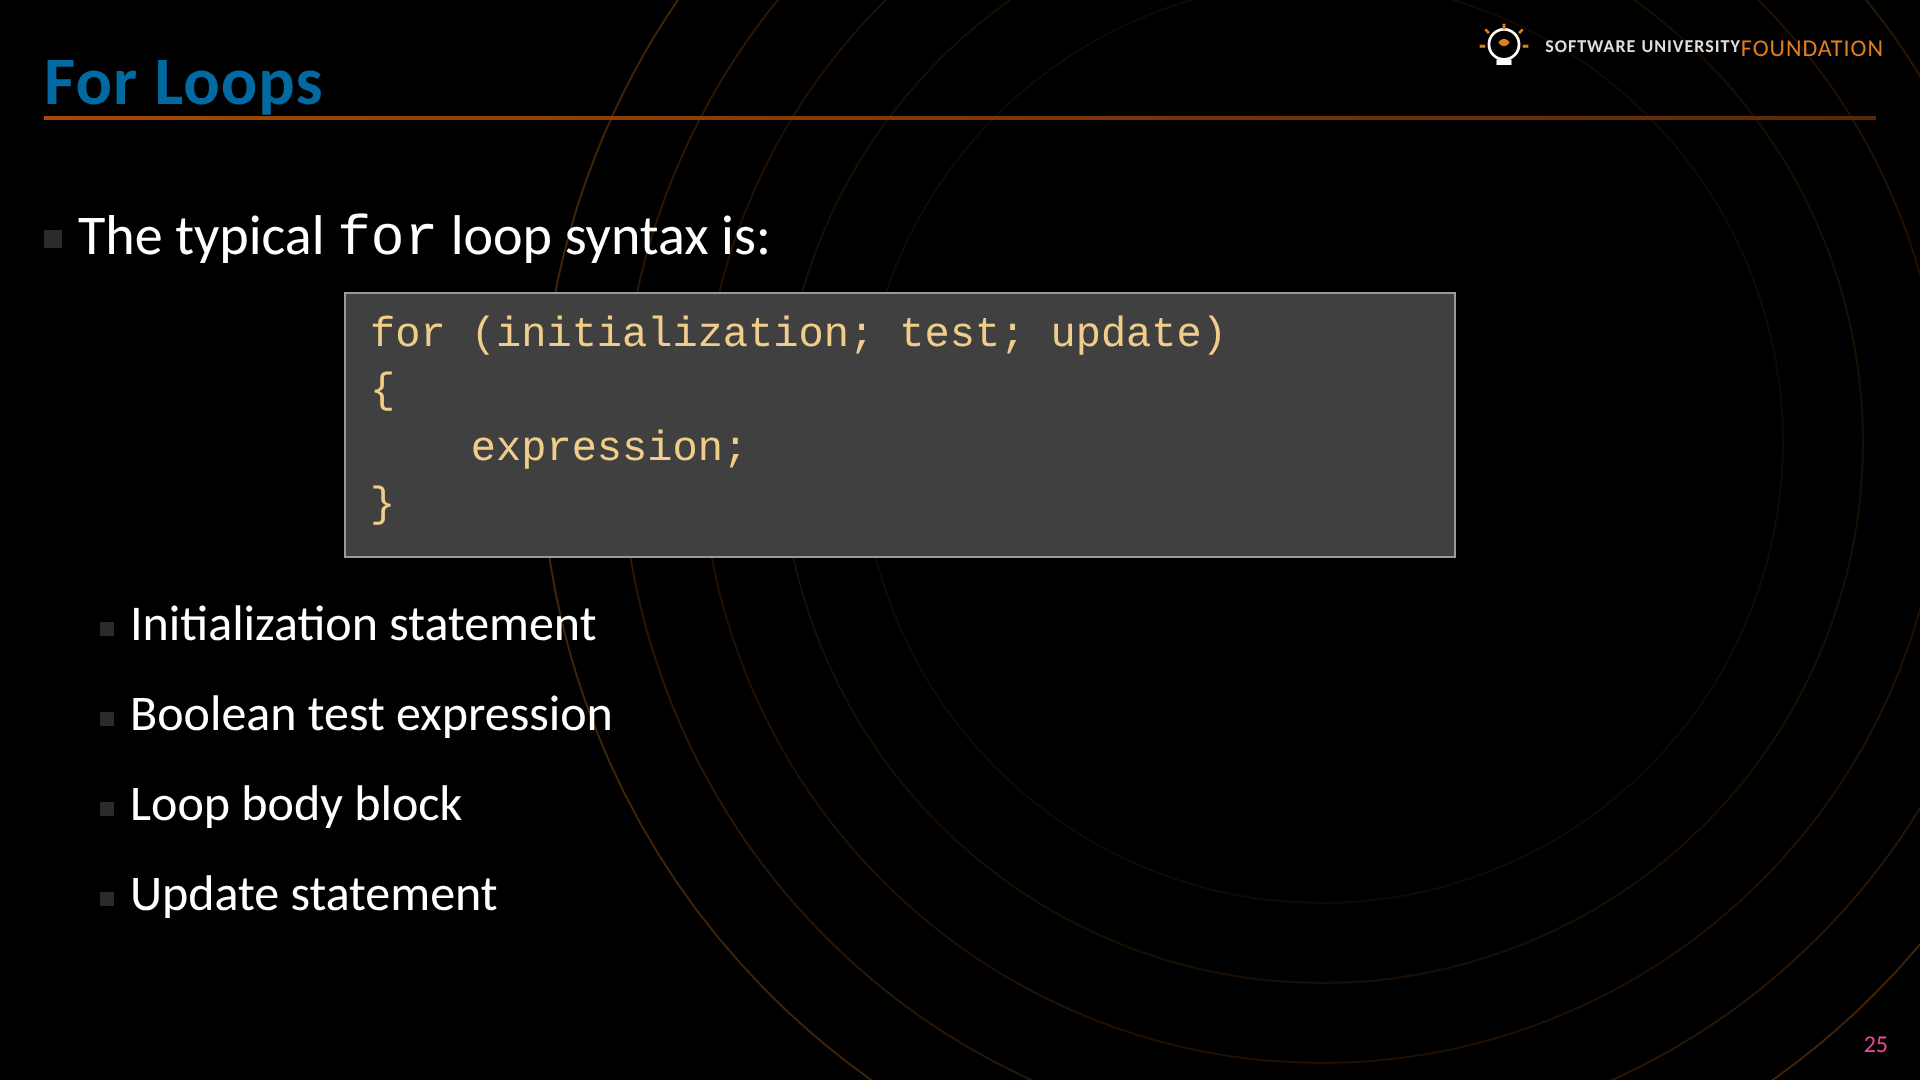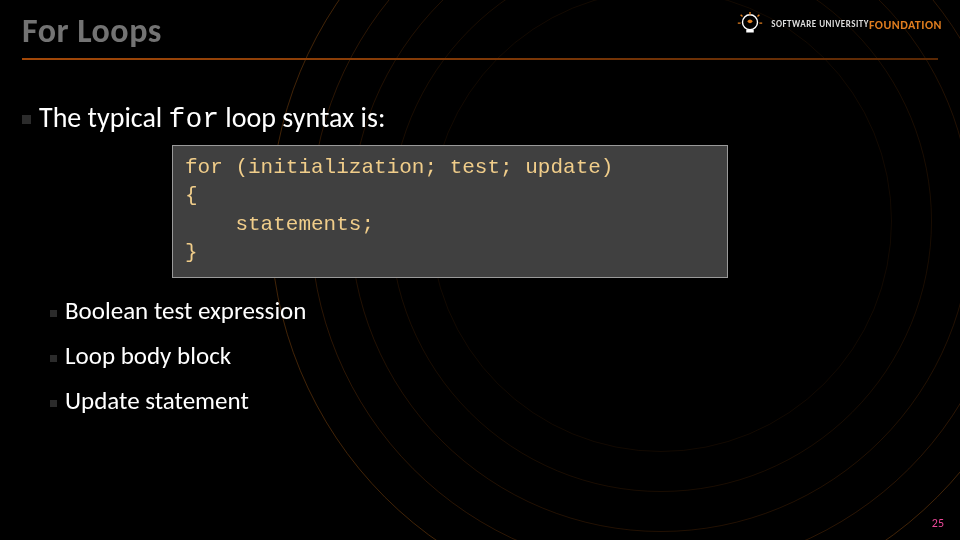--- a/index.html
+++ b/index.html
@@ -28,25 +28,25 @@
     border-radius: 50%;
   }
   .swirl .r1 { width: 780px; height: 780px; top: 30px; left: 30px; border-color: rgba(220,120,25,0.55);}
   .swirl .r2 { width: 700px; height: 700px; top: 70px; left: 70px; border-color: rgba(200,100,20,0.4);}
   .swirl .r3 { width: 620px; height: 620px; top: 110px; left: 110px; border-color: rgba(180,90,15,0.35);}
   .swirl .r4 { width: 540px; height: 540px; top: 150px; left: 150px; border-color: rgba(160,80,12,0.3);}
   .swirl .r5 { width: 460px; height: 460px; top: 190px; left: 190px; border-color: rgba(140,70,10,0.25);}
 
   .title {
     position: absolute;
-    top: 10px;
+    top: 21px;
     left: 22px;
     font-size: 34px;
     font-weight: 700;
-    color: #737373;
+    color: #0369a1;
     letter-spacing: 0.5px;
   }
   .underline {
     position: absolute;
     top: 58px;
     left: 22px;
     width: 916px;
     height: 2px;
     background: linear-gradient(to right, #a34808, #5a2804);
   }
@@ -61,21 +61,21 @@
     color: #fff;
   }
   .bulb {
     width: 30px;
     height: 30px;
     position: relative;
   }
   .bulb svg { width: 30px; height: 30px; }
   .logo-text { display: flex; flex-direction: row; font-size: 9px; line-height: 1.0; letter-spacing: 0.5px; font-weight: 600;}
   .logo-text .l1 { color: #ddd; }
-  .logo-text .l2 { color: #e07d1e; font-size: 12px; font-weight: 700; letter-spacing: 0.5px;}
+  .logo-text .l2 { color: #e07d1e; font-size: 12px; font-weight: 400; letter-spacing: 0.5px;}
 
   .content {
     position: absolute;
     top: 78px;
     left: 22px;
     right: 22px;
   }
   .b1 {
     font-size: 28px;
     color: #fff;
@@ -162,24 +162,27 @@
 </div>
 
 <div class="content">
 
   <div class="b1">
     <span class="bullet-mark"></span><span>The typical </span><span class="mono">for</span><span> loop syntax is:</span>
   </div>
 
   <div class="codebox">for (initialization; test; update)
 {
-    statements;
+    expression;
 }</div>
 
 
+  <div class="sub">
+    <span class="bullet-mark lvl2"></span><span>Initialization statement</span>
+  </div>
   <div class="sub">
     <span class="bullet-mark lvl2"></span><span>Boolean test expression</span>
   </div>
   <div class="sub">
     <span class="bullet-mark lvl2"></span><span>Loop body block</span>
   </div>
   <div class="sub">
     <span class="bullet-mark lvl2"></span><span>Update statement</span>
   </div>
 

